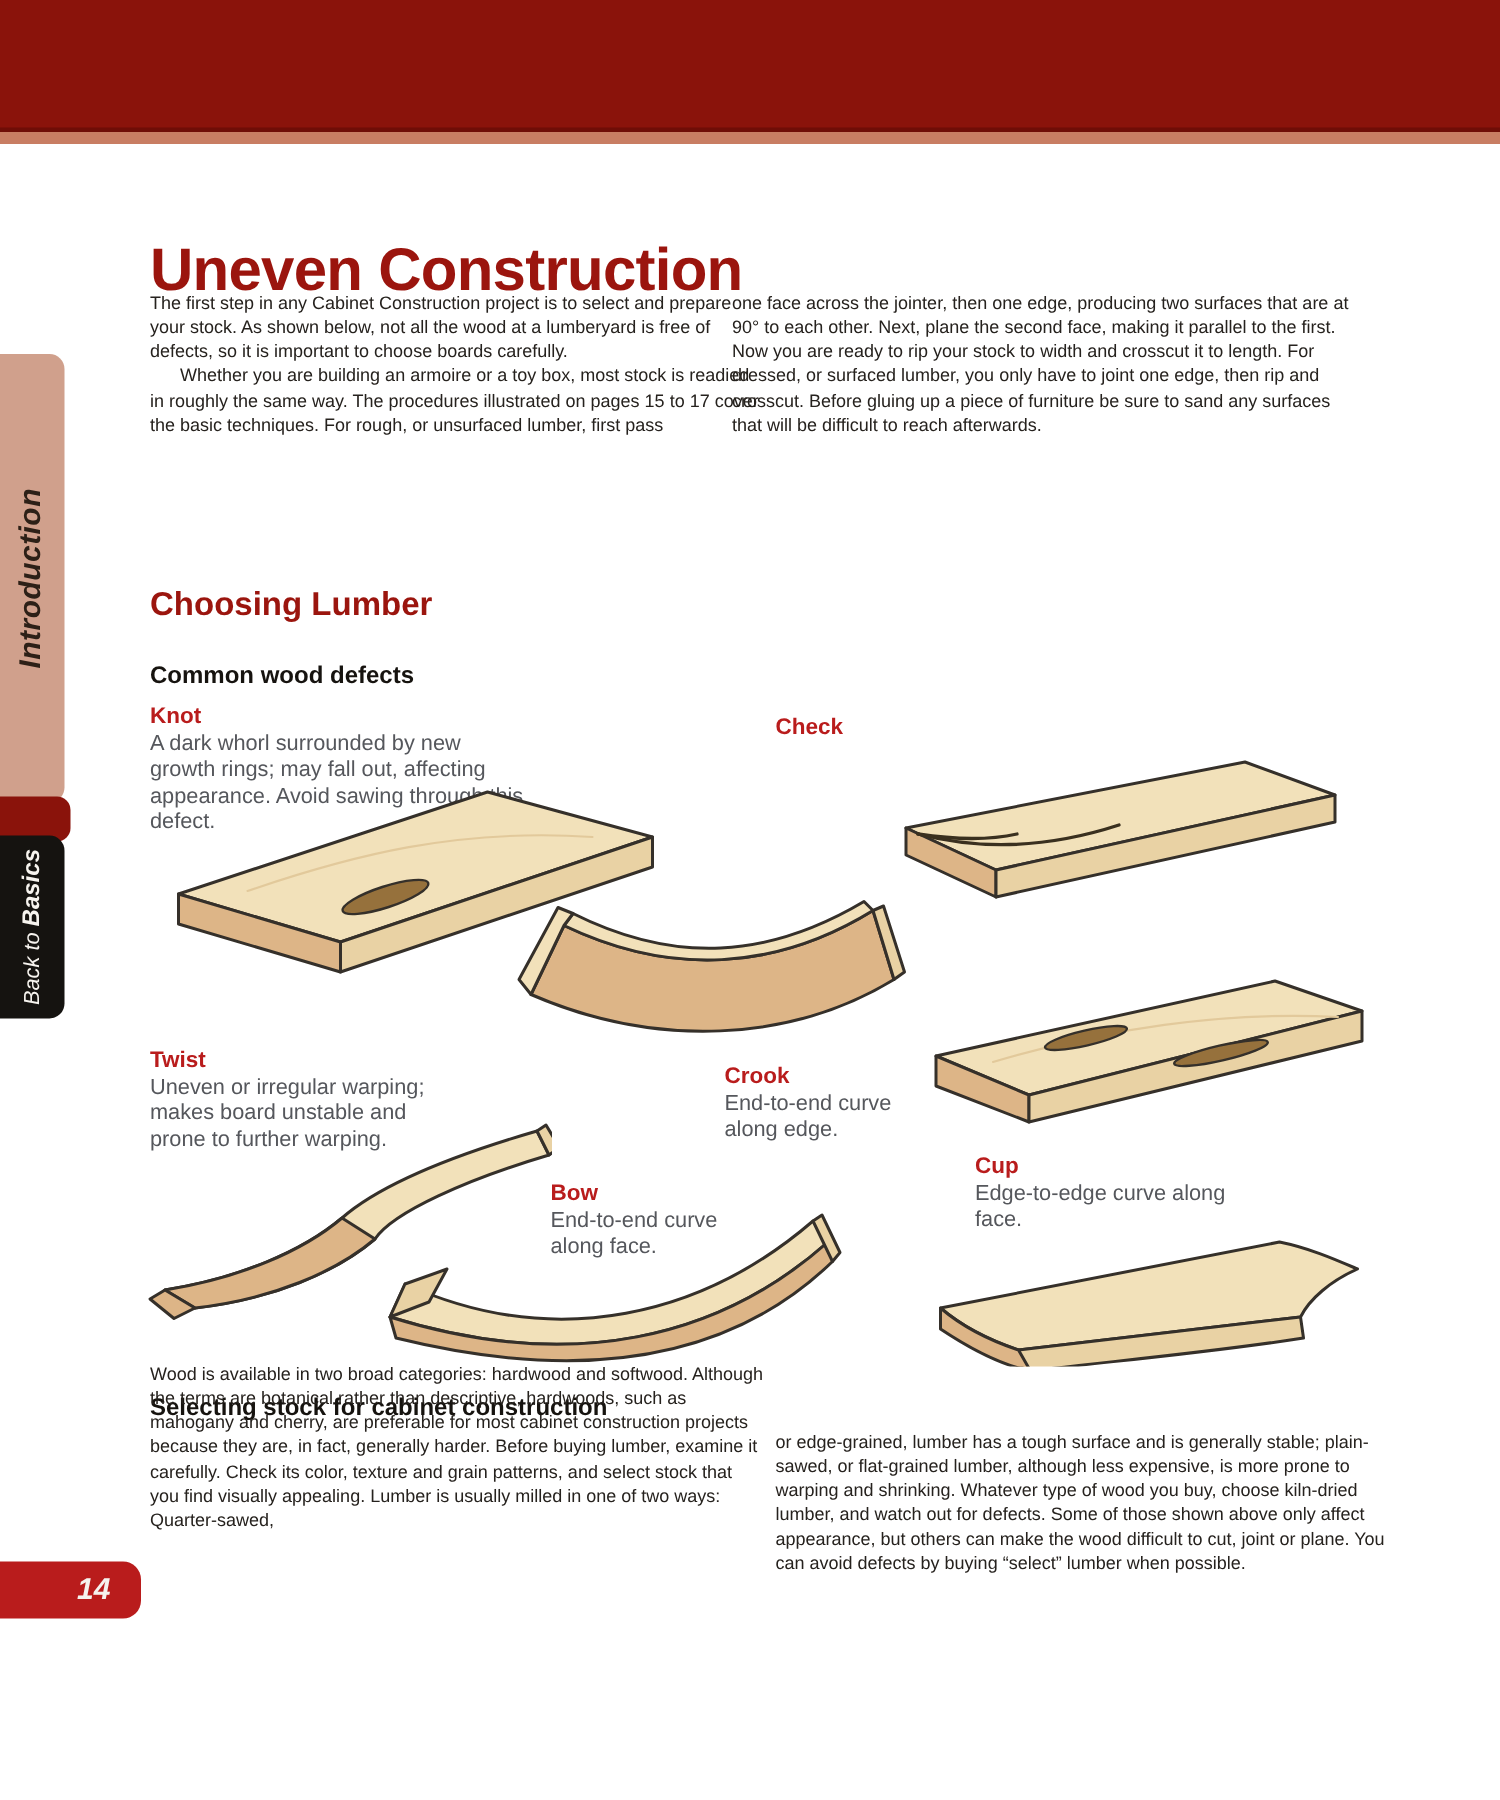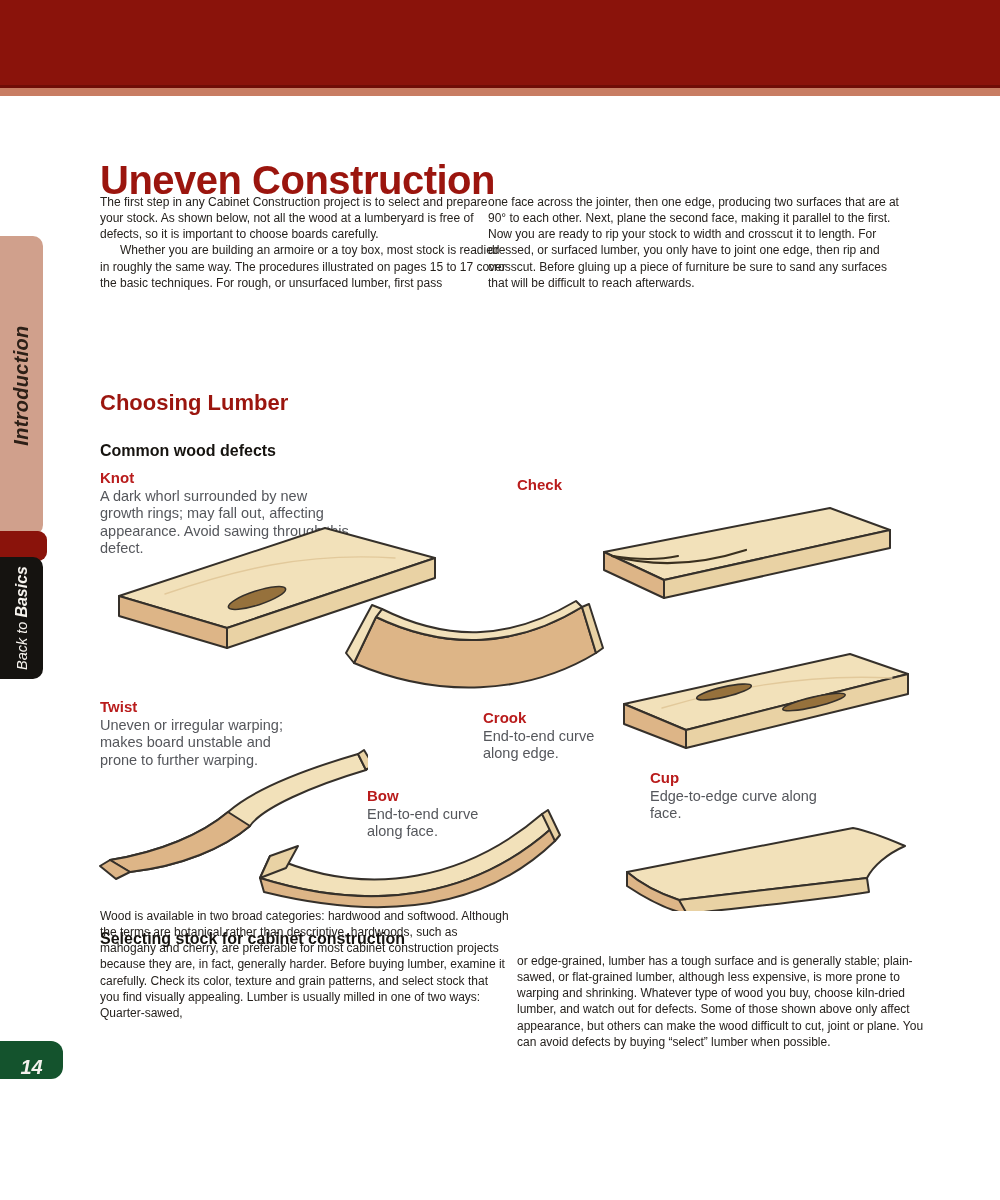--- a/index.html
+++ b/index.html
@@ -14,22 +14,22 @@
   .header-strip{position:absolute;left:0;top:88px;width:1000px;height:8px;background:#c87d63;}
   
   .vtab{position:absolute;display:flex;align-items:center;justify-content:center;}
   .vtab-inner{transform:rotate(-90deg);white-space:nowrap;font-style:italic;}
   .tab-intro{left:0;top:236px;width:43px;height:299px;background:#d0a08c;border-radius:0 10px 10px 0;}
   .tab-intro .vtab-inner{font-size:20px;font-weight:700;color:#2d2017;letter-spacing:.3px;}
   .tab-red-cap{position:absolute;left:0;top:531px;width:47px;height:30px;background:#8a130b;border-radius:0 9px 9px 0;}
   .tab-black{left:0;top:557px;width:43px;height:122px;background:#151310;border-radius:0 10px 10px 0;}
   .tab-black .vtab-inner{font-size:14.5px;color:#f7f4ef;}
   .tab-black .bold{font-weight:700;font-size:16px;}
-  .page-tab{position:absolute;left:0;top:1041px;width:63px;height:38px;background:#14532d;border-radius:0 12px 12px 0;
-    display:flex;align-items:flex-end;justify-content:center;color:#f5f2ee;font-style:italic;font-size:20px;font-weight:600;}
+  .page-tab{position:absolute;left:0;top:1041px;width:63px;height:38px;background:#b91c1c;border-radius:0 12px 12px 0;
+    display:flex;align-items:center;justify-content:center;color:#f5f2ee;font-style:italic;font-size:20px;font-weight:600;padding-left:31px;}
   
   .title{position:absolute;left:100px;top:131px;font-size:40px;font-weight:700;color:#9b150e;letter-spacing:-.5px;}
   .col{position:absolute;font-size:12px;line-height:1.345;color:#26221e;}
   .col p{margin:0;}
   .col p.indent{text-indent:20px;}
   .intro-left{left:100px;top:194px;width:408px;}
   .intro-right{left:488px;top:194px;width:414px;}
   .sec-heading{position:absolute;left:100px;top:390px;font-size:22px;font-weight:700;color:#9b150e;}
   .sub-heading{position:absolute;font-size:16px;font-weight:700;color:#16130f;}
   .sub-defects{left:100px;top:442px;}

